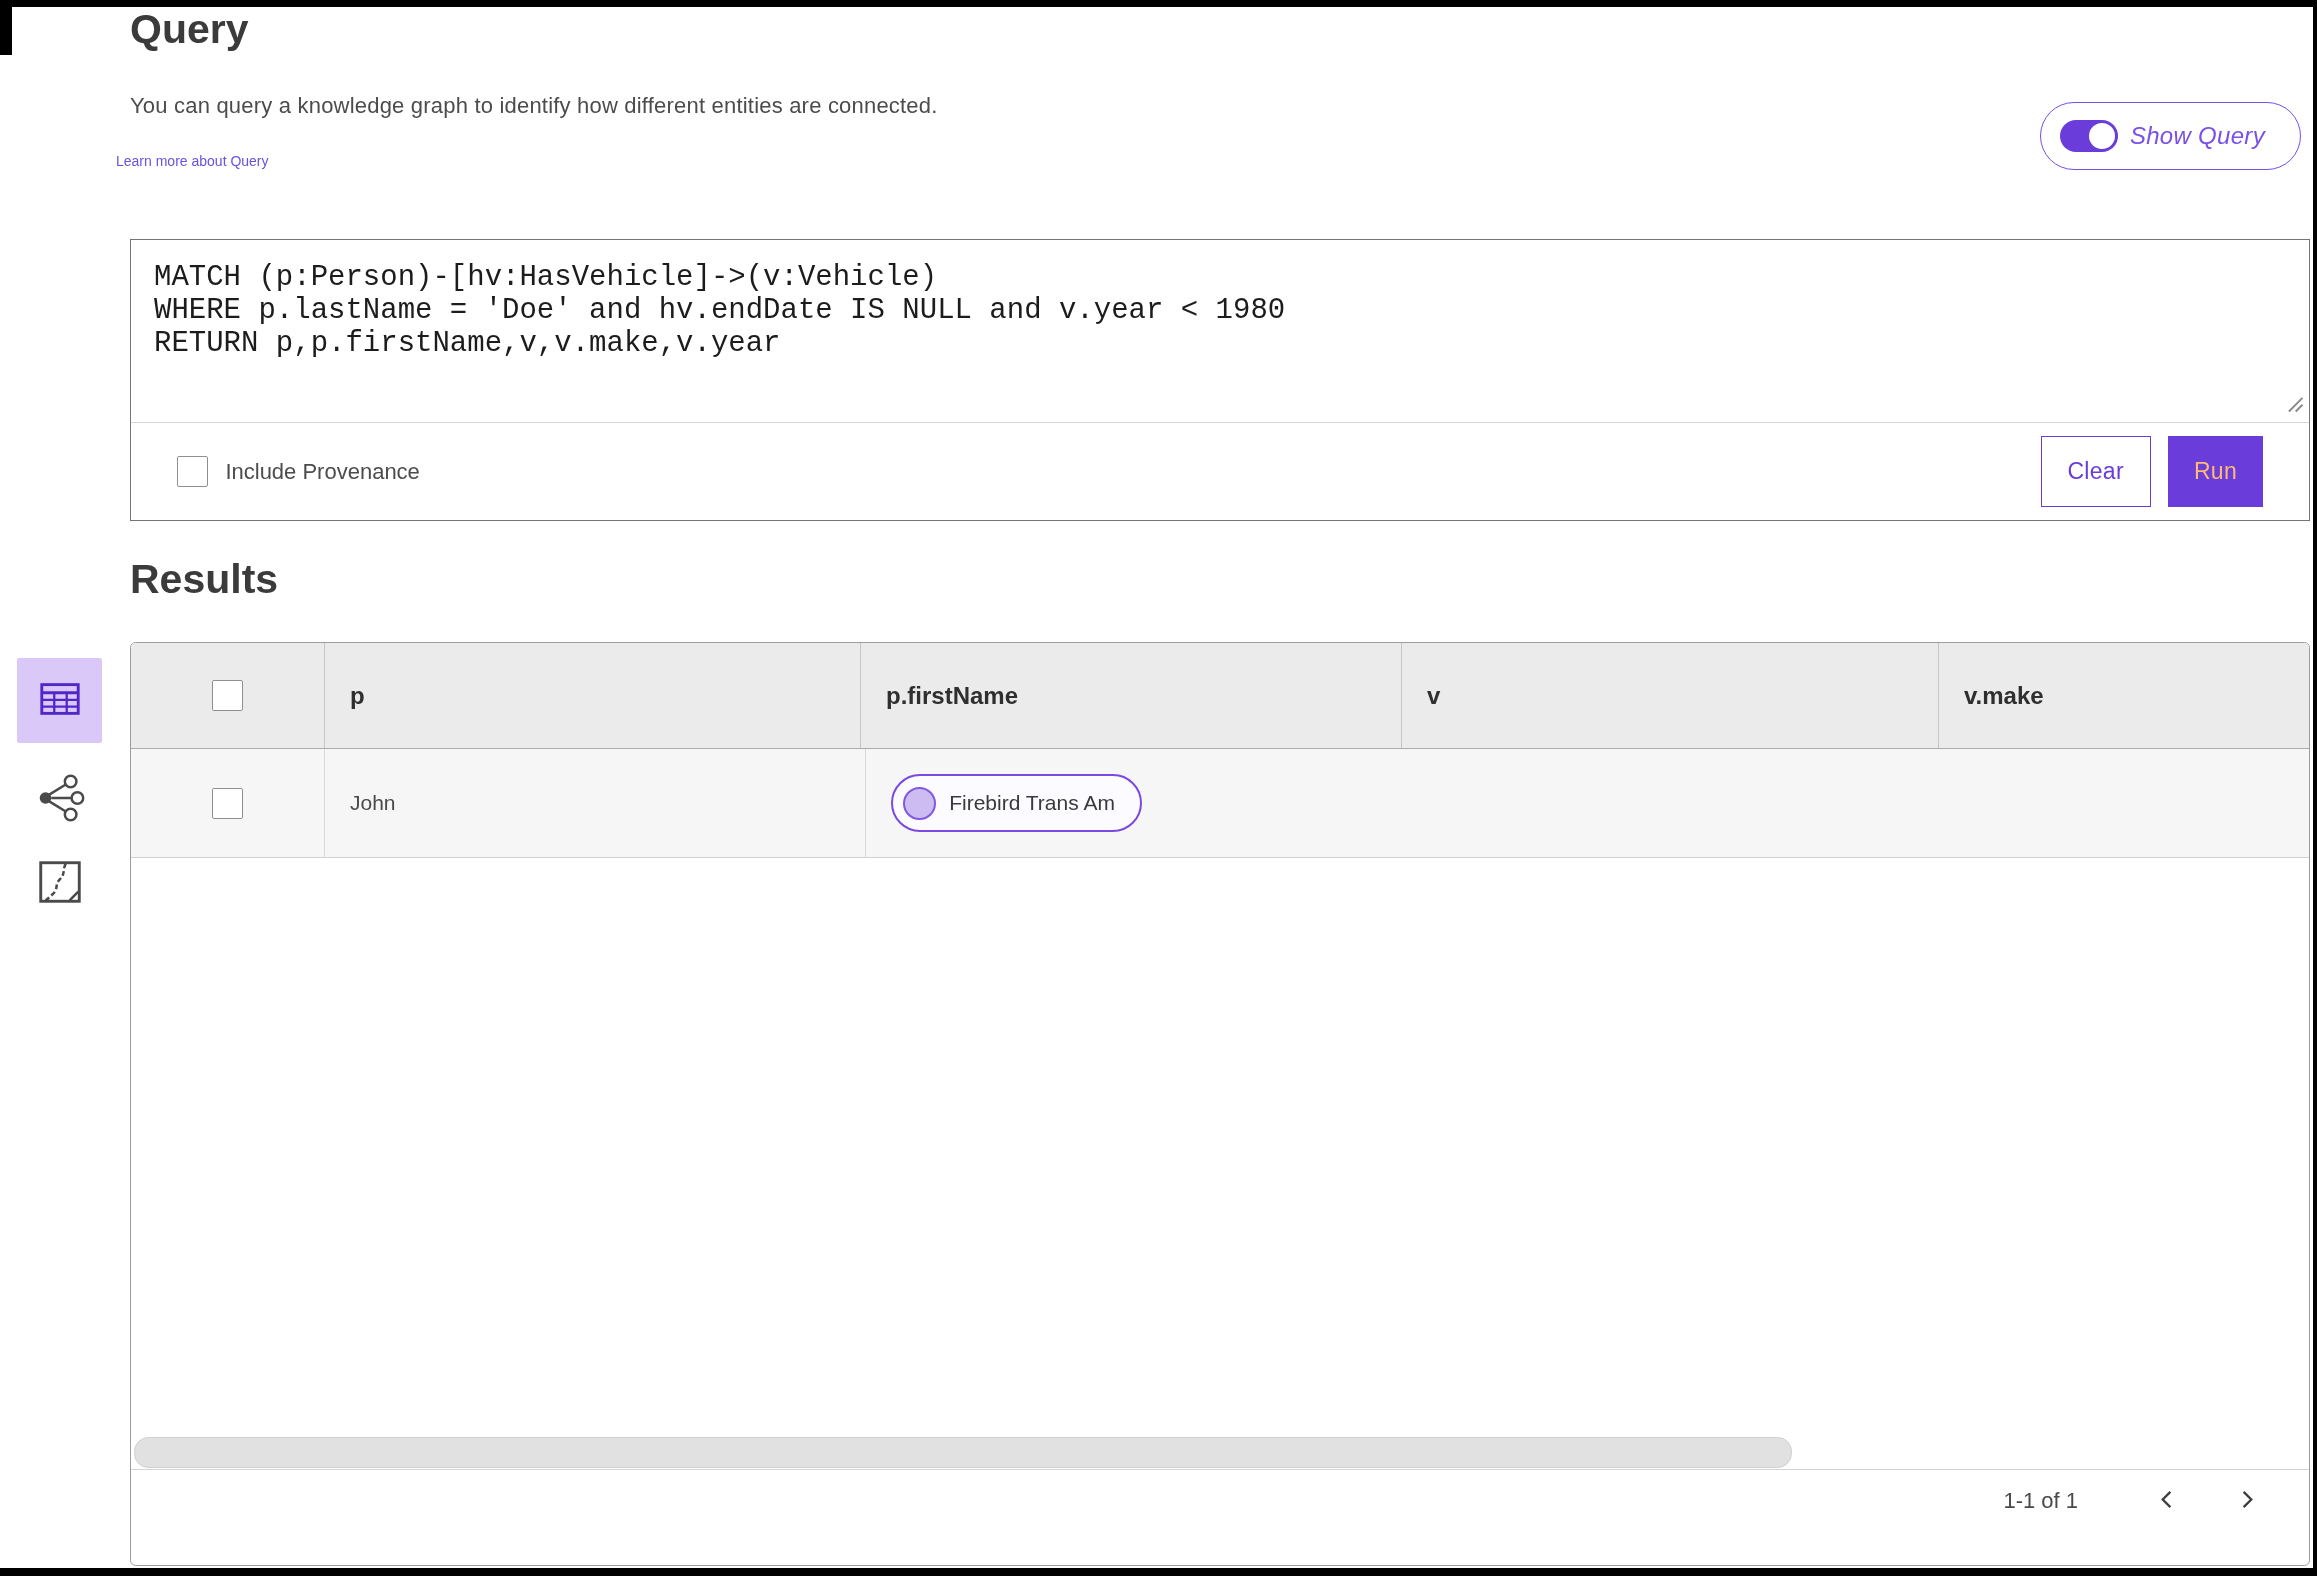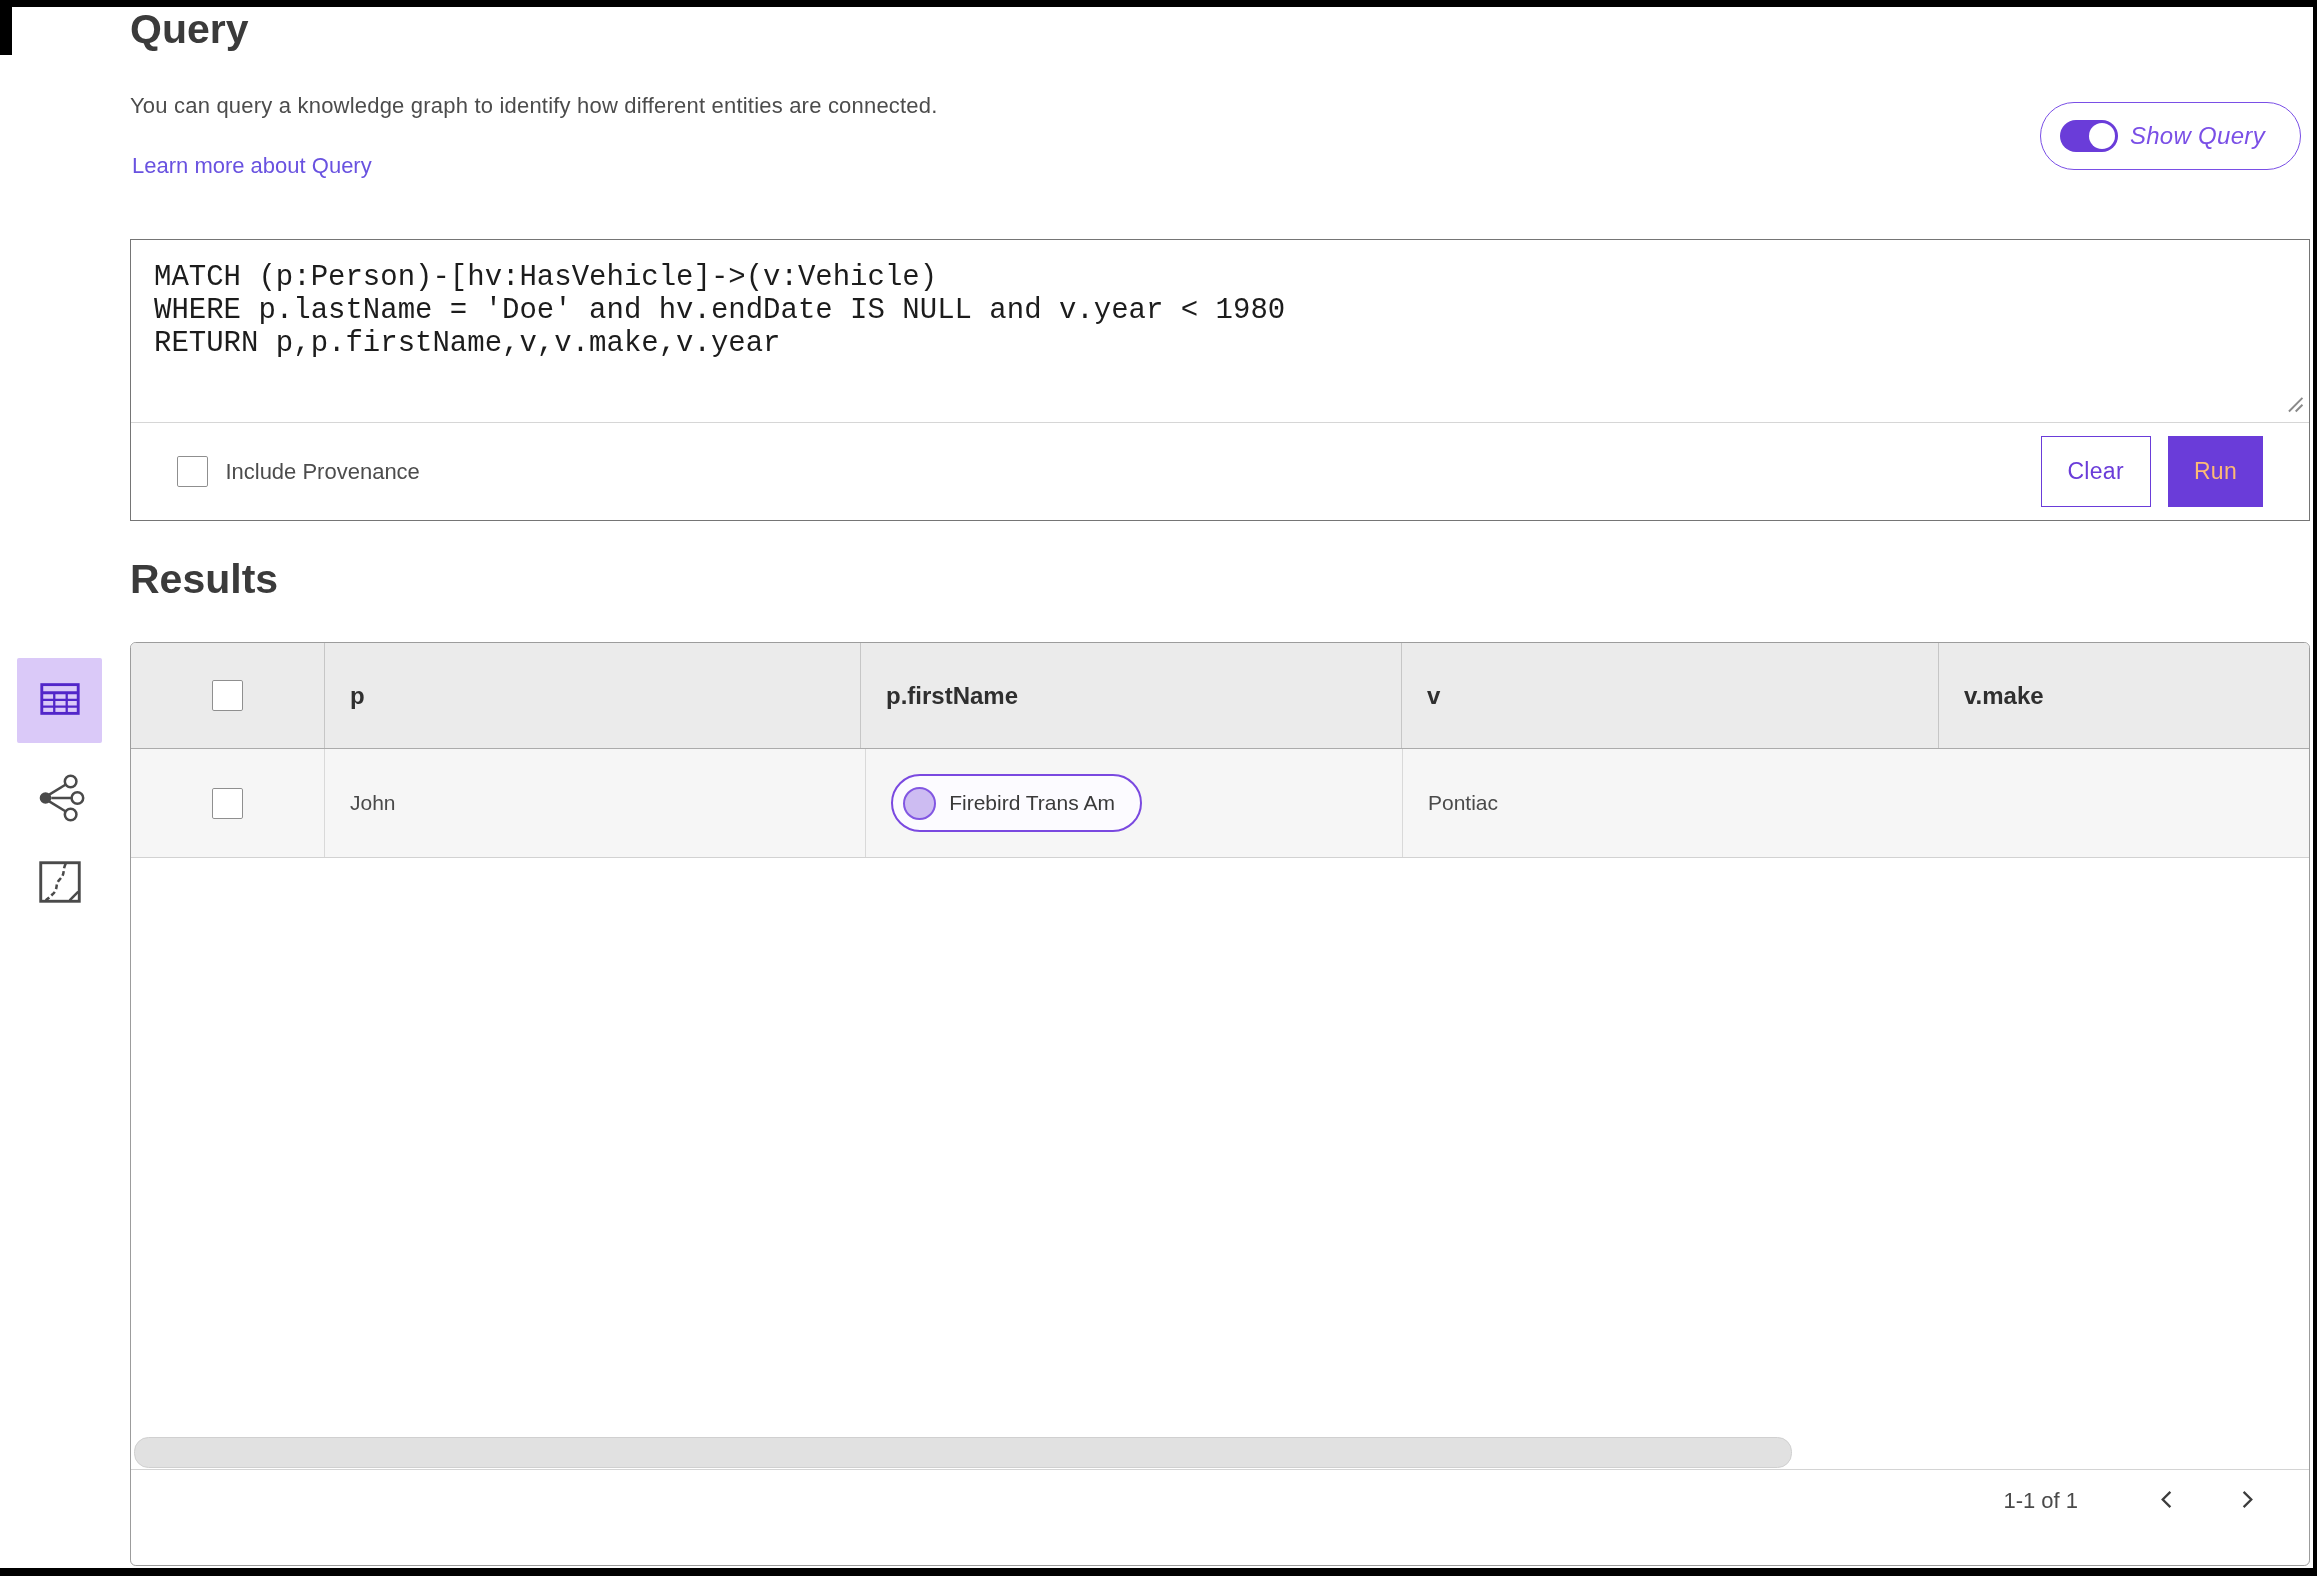--- a/index.html
+++ b/index.html
@@ -9,21 +9,21 @@
   }
   
   .frame-top{position:absolute;left:0;top:0;width:2317px;height:6.8px;background:#000;}
   .frame-right{position:absolute;right:0;top:0;width:3.9px;height:1577px;background:#000;}
   .frame-bottom{position:absolute;left:0;bottom:0;width:2317px;height:8.7px;background:#000;}
   .frame-notch{position:absolute;left:0;top:0;width:11.6px;height:55px;background:#000;}
 
   
   .page-title{position:absolute;left:130px;top:5.8px;font-size:41px;font-weight:700;color:#3b3b3b;}
   .page-desc{position:absolute;left:130px;top:93px;font-size:22px;color:#4c4c4c;letter-spacing:0.2px;}
-  .learn-link{position:absolute;left:132px;top:153px;font-size:22px;color:var(--link,#6952e0);cursor:pointer;text-decoration:none;}
+  .learn-link{position:absolute;left:116px;top:153px;font-size:14px;color:var(--link,#6952e0);cursor:pointer;text-decoration:none;}
 
   .show-query{position:absolute;left:2040px;top:102px;width:261px;height:68px;border:1.9px solid var(--primary-border,#7a4fe6);
     border-radius:39px;display:flex;align-items:center;box-sizing:border-box;padding-left:19.3px;cursor:pointer;background:#fff;}
   .toggle-track{width:58px;height:32px;background:var(--primary,#6a3cd9);border-radius:16.4px;position:relative;flex:0 0 auto;}
   .toggle-knob{position:absolute;right:2.9px;top:2.9px;width:26px;height:26px;background:#fff;border-radius:50%;}
   .show-query-label{font-size:24px;color:var(--primary-border,#7a4fe6);margin-left:11.6px;letter-spacing:0.3px;font-style:italic;}
 
   .query-box{position:absolute;left:130px;top:239px;width:2180px;height:282px;border:1.9px solid #757575;box-sizing:border-box;background:#fff;}
   .query-code{position:absolute;left:0;top:0;right:0;height:182px;padding:21px 23px;box-sizing:border-box;
     font-family:"Liberation Mono","DejaVu Sans Mono",monospace;font-size:29px;line-height:33px;color:#1c1c1c;
@@ -177,23 +177,20 @@
       </div>
       <div class="t-cell col-pfn">
           <span class="c-text">John</span>
         </div>
       <div class="t-cell col-v">
         <span class="entity-pill">
           <span class="entity-dot"></span>
           <span class="entity-label">Firebird Trans Am</span>
         </span>
       </div>
-      <div class="t-cell col-vmake">
-          <span class="c-text">Pontiac</span>
-        </div>
     </div>
 
     <div class="h-scroll-thumb"></div>
     <div class="table-divider"></div>
 
     <div class="table-footer">
       <span class="page-range">1-1 of 1</span>
       <button class="pager-btn">
         <span>
           <svg width="23" height="23" viewBox="0 0 24 24" fill="none">

